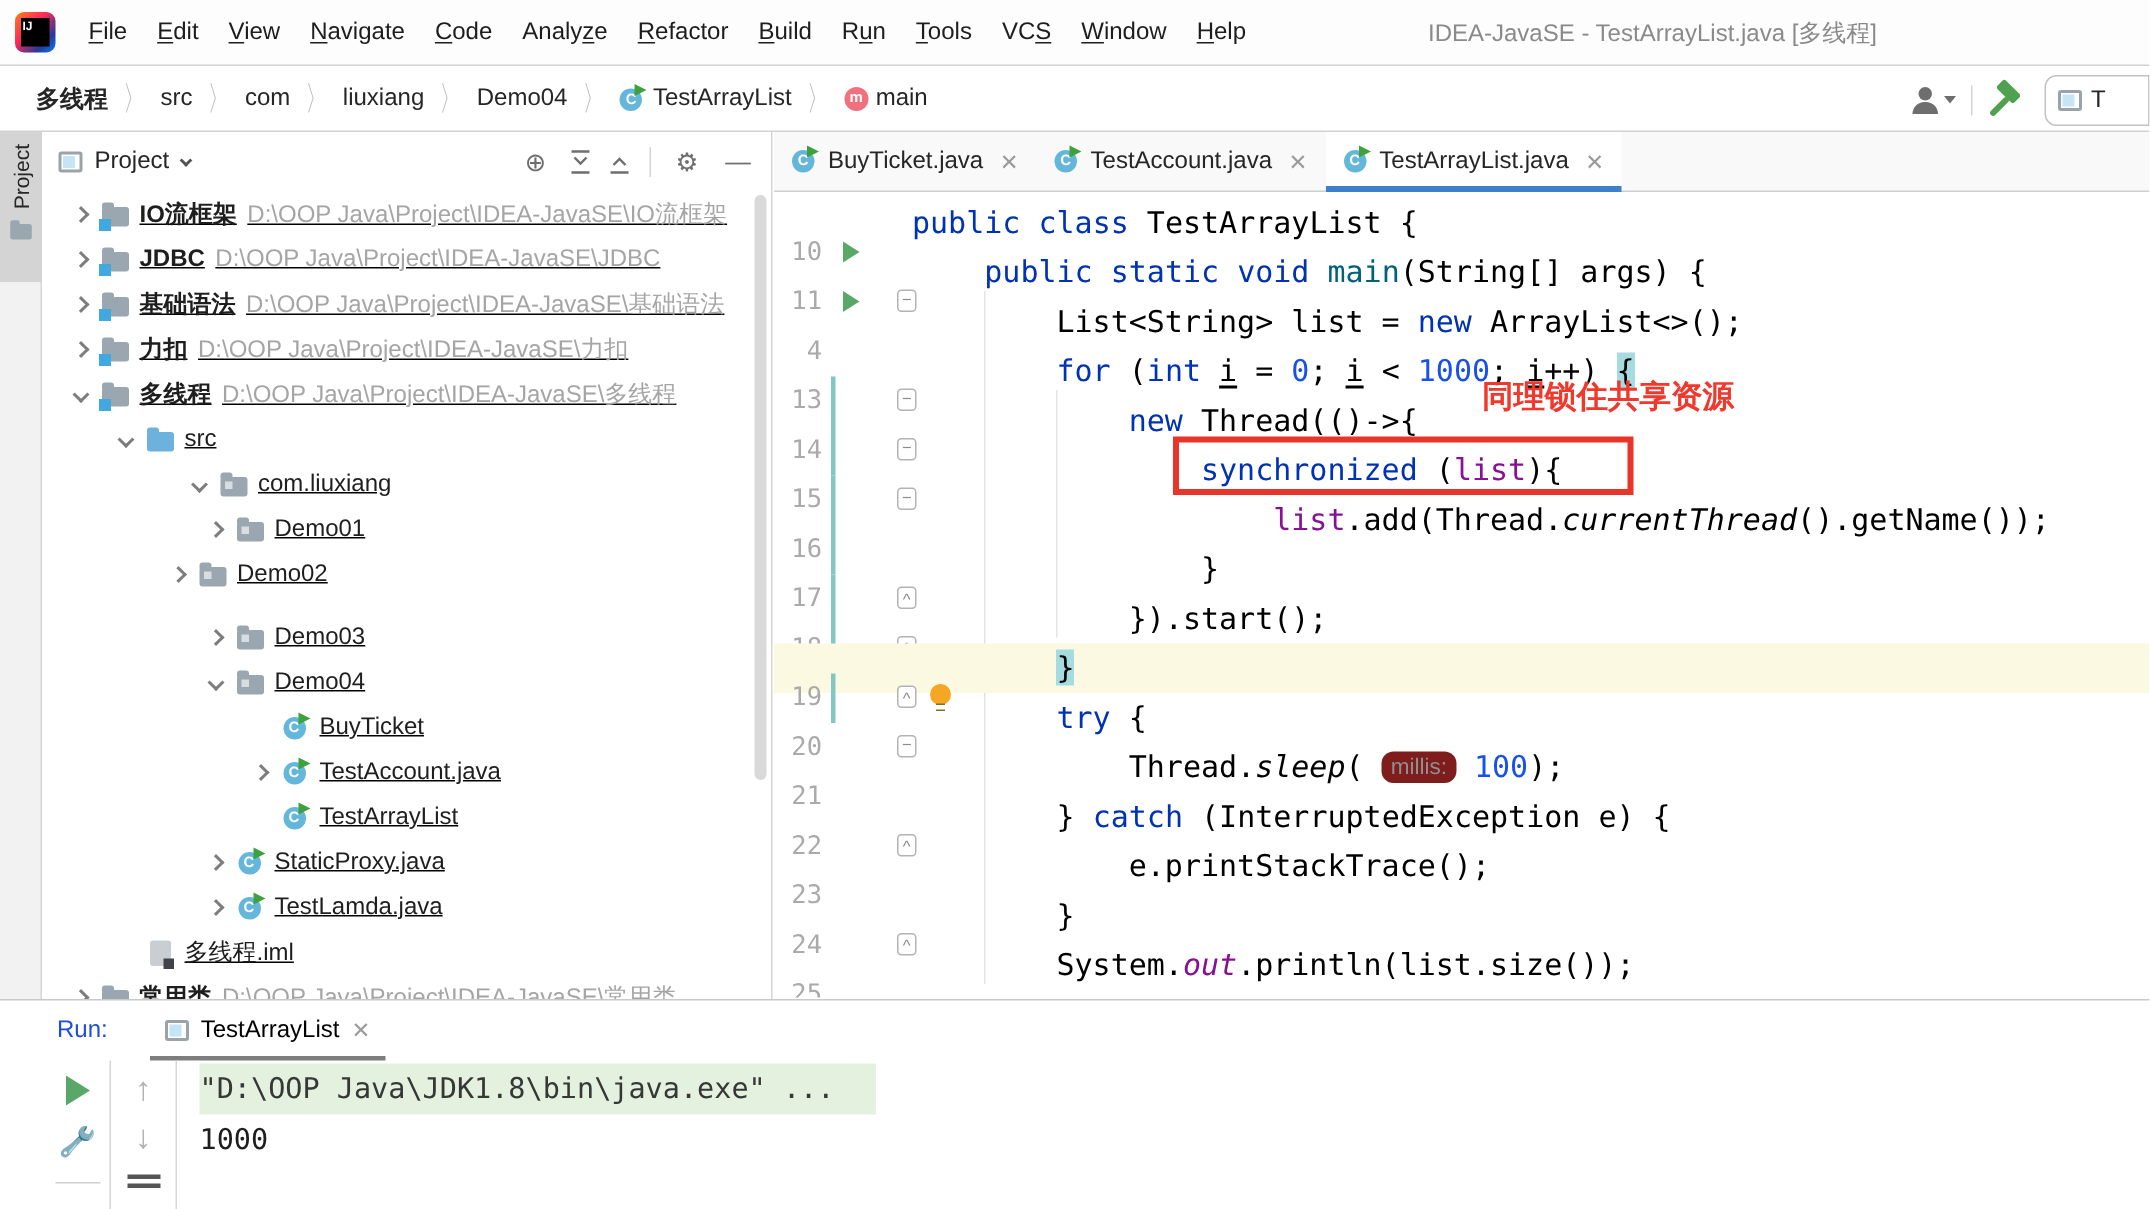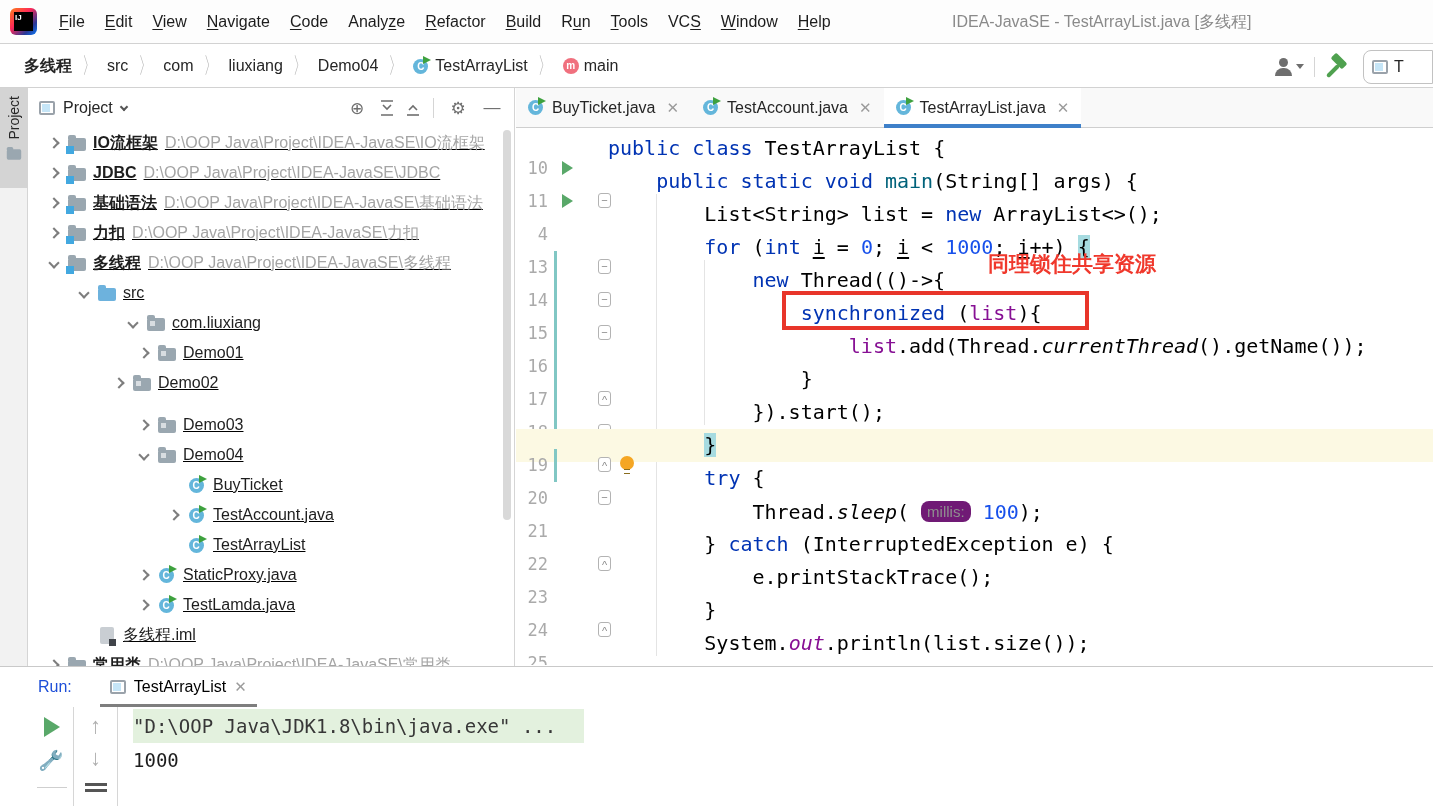--- a/index.html
+++ b/index.html
@@ -99,21 +99,21 @@
     color:#8a8a8a; font-size:11px; line-height:13px; text-align:center; background:#fff;
     font-family:"Liberation Sans",sans-serif; }
   .bulb { position:absolute; left:104px; top:7px; width:14px; height:14px; border-radius:50%; background:#f5a623; }
   .bulb::after { content:""; position:absolute; left:4px; bottom:-4px; width:6px; height:3px;
     border-top:1px solid #8a6d1e; border-bottom:1px solid #8a6d1e; }
   .ctext { position:absolute; left:92px; top:0; }
   .tk-kw { color:#0033b3; } .tk-num { color:#1750eb; } .tk-meth { color:#00627a; }
   .tk-pur { color:#871094; } .tk-puri { color:#871094; font-style:italic; }
   .tk-ital { font-style:italic; } .tk-und { text-decoration:underline; text-underline-offset:3px; }
   .tk-brace { background:#a6dbe0; }
-  .tk-hint { background:#701a75; color:#8f8f8f; font-family:"Liberation Sans",sans-serif; font-size:15px;
+  .tk-hint { background:#7f1d1d; color:#8f8f8f; font-family:"Liberation Sans",sans-serif; font-size:15px;
     border-radius:8px; padding:2px 6px; vertical-align:2px; }
   .iguide { position:absolute; width:1px; background:#e4e4e4; }
   #anno-text { position:absolute; left:472px; top:122px; color:#f0382c; font-size:21px; font-weight:bold;
     font-family:"Liberation Sans",sans-serif; white-space:nowrap; }
   #anno-box { position:absolute; left:266px; top:163px; width:307px; height:39px; border:4px solid #e8352a; }
 
   
   #runpanel { position:absolute; left:0; top:666px; width:1433px; height:140px; background:#fff;
     border-top:1px solid #c9c9c9; }
   #run-header { height:40px; display:flex; align-items:center; }

